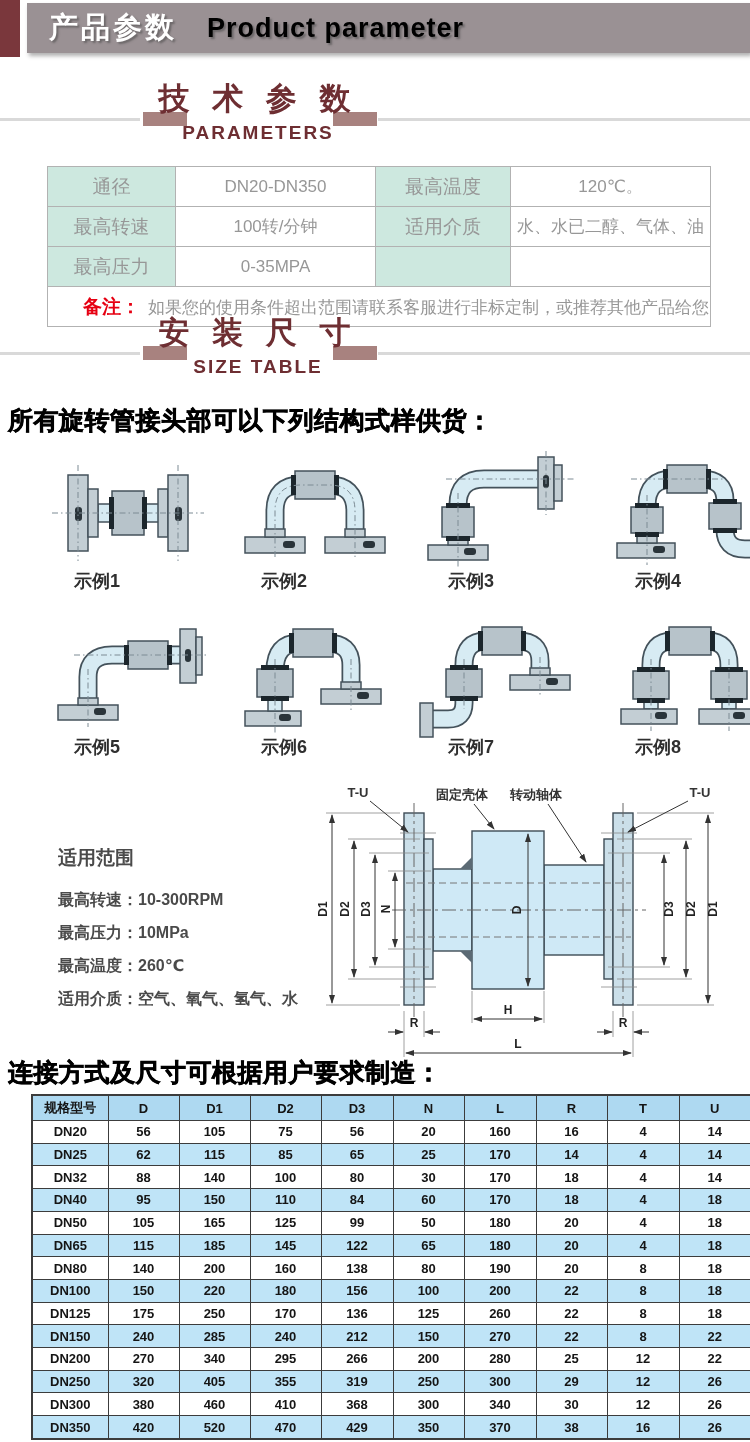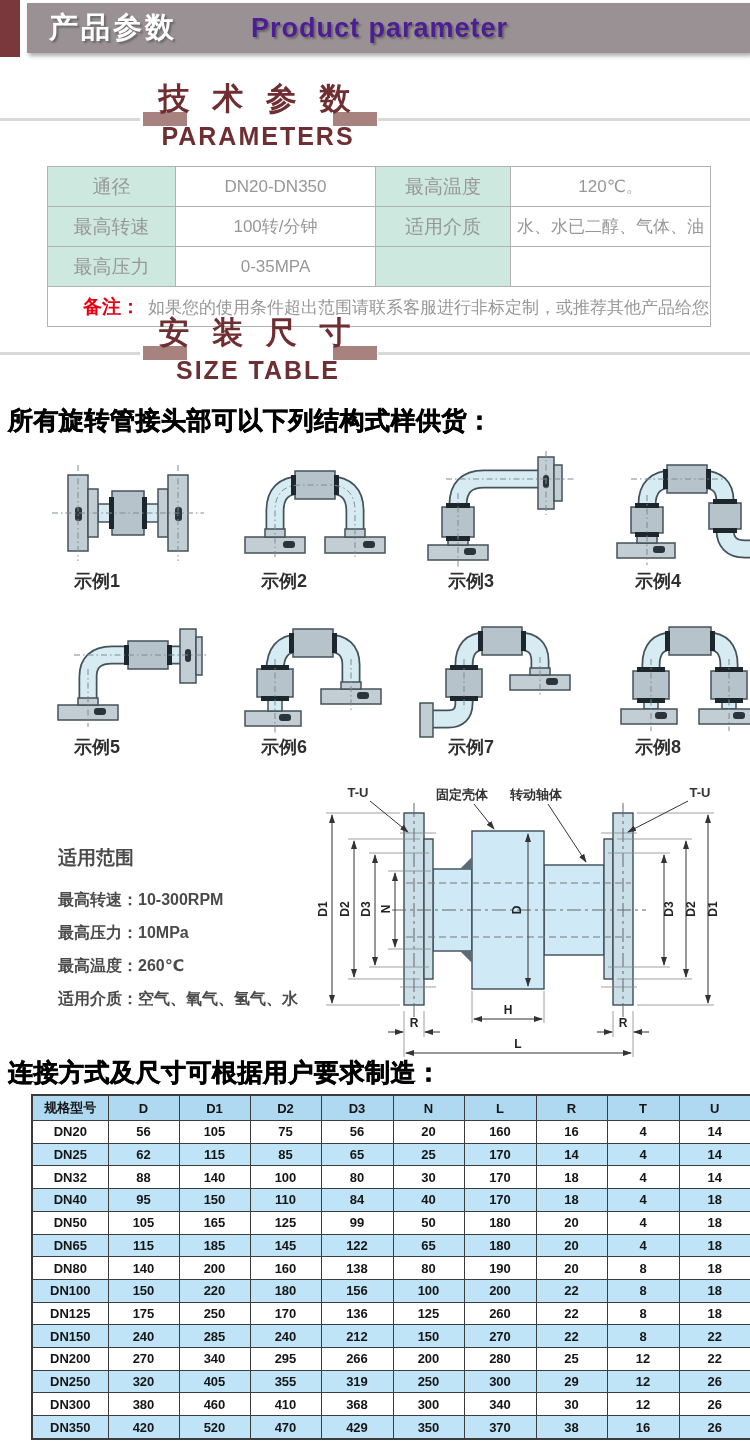--- a/index.html
+++ b/index.html
@@ -4,31 +4,31 @@
 <style>
   html,body{margin:0;padding:0;background:#fff;}
   .page{position:relative;width:750px;height:1442px;background:#fff;overflow:hidden;
         font-family:"Liberation Sans","DejaVu Sans",sans-serif;}
   
   .banner{position:absolute;top:0;left:0;width:750px;height:58px;}
   .banner-block{position:absolute;left:0;top:0;width:20px;height:57px;background:#7a373c;}
   .banner-bar{position:absolute;left:27px;right:0;top:3px;height:50px;background:#9a9194;
               box-shadow:2px 3px 4px rgba(80,80,80,.45);display:flex;align-items:center;gap:30px;padding-left:22px;}
   .banner-zh{color:#fff;font-size:29px;font-weight:bold;letter-spacing:3px;text-shadow:2px 2px 2px rgba(70,70,70,.55);}
-  .banner-en{color:#4c1d95;font-size:27px;font-weight:bold;letter-spacing:1px;text-shadow:2px 2px 2px rgba(70,70,70,.55);margin-left:44px;}
+  .banner-en{color:#000000;font-size:27px;font-weight:bold;letter-spacing:1px;text-shadow:2px 2px 2px rgba(70,70,70,.55);}
   
   .titleblock{position:absolute;left:0;width:750px;height:80px;}
   .t-line{position:absolute;top:42px;height:3px;background:#d9d9d9;}
   .t-line-l{left:0;width:140px;}
   .t-line-r{left:378px;right:0;}
   .t-rect{position:absolute;top:36px;width:44px;height:14px;background:#a8827f;}
   .t-rect-l{left:143px;}
   .t-rect-r{left:333px;}
   .t-zh{position:absolute;top:2px;left:0;width:516px;text-align:center;font-size:31px;font-weight:bold;color:#6e2e32;letter-spacing:7px;}
-  .t-en{position:absolute;top:46px;left:0;width:516px;text-align:center;font-size:25px;font-weight:bold;color:#6e2e32;letter-spacing:2px;}
+  .t-en{position:absolute;top:46px;left:0;width:516px;text-align:center;font-size:19px;font-weight:bold;color:#6e2e32;letter-spacing:2px;}
   
   .ptable{position:absolute;top:166px;left:47px;width:663px;border-collapse:collapse;table-layout:fixed;padding-left:40px;}
   .ptable td{border:1px solid #b2b2b2;height:37px;text-align:center;color:#979797;font-size:17px;overflow:hidden;white-space:nowrap;}
   .ptable td.g{background:#cde8df;font-size:19px;}
   .ptable td.note{ text-align:right;padding-left:14px;font-size:17px;margin-top:26px;}
   .note-red{color:#e60012;font-weight:bold;font-size:19px;margin-right:8px;}
   
   .intro{position:absolute;left:8px;font-size:25px;font-weight:900;color:#000;letter-spacing:0.5px;
          font-family:"Liberation Sans","DejaVu Sans",sans-serif;-webkit-text-stroke:0.6px #000;}
   
@@ -477,21 +477,21 @@
           <td>18</td>
           <td>4</td>
           <td>14</td>
         </tr>
         <tr>
           <td>DN40</td>
           <td>95</td>
           <td>150</td>
           <td>110</td>
           <td>84</td>
-          <td>40</td>
+          <td>60</td>
           <td>170</td>
           <td>18</td>
           <td>4</td>
           <td>18</td>
         </tr>
         <tr>
           <td>DN50</td>
           <td>105</td>
           <td>165</td>
           <td>125</td>

